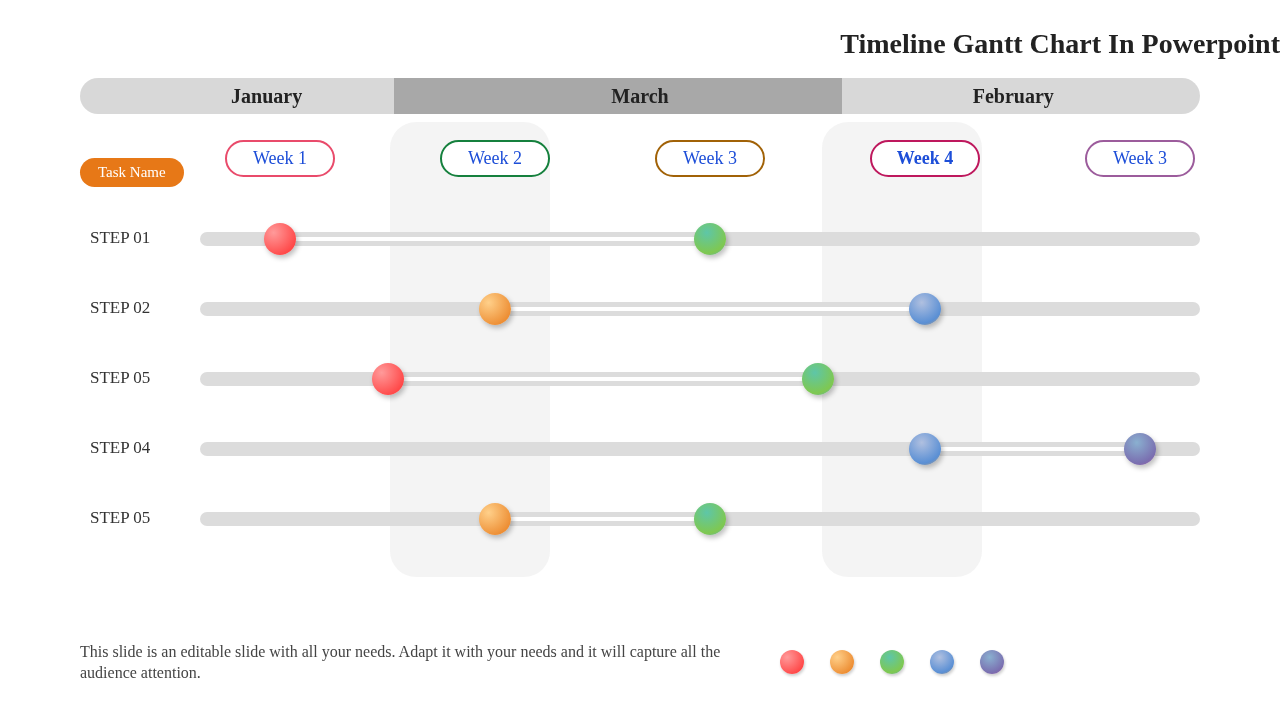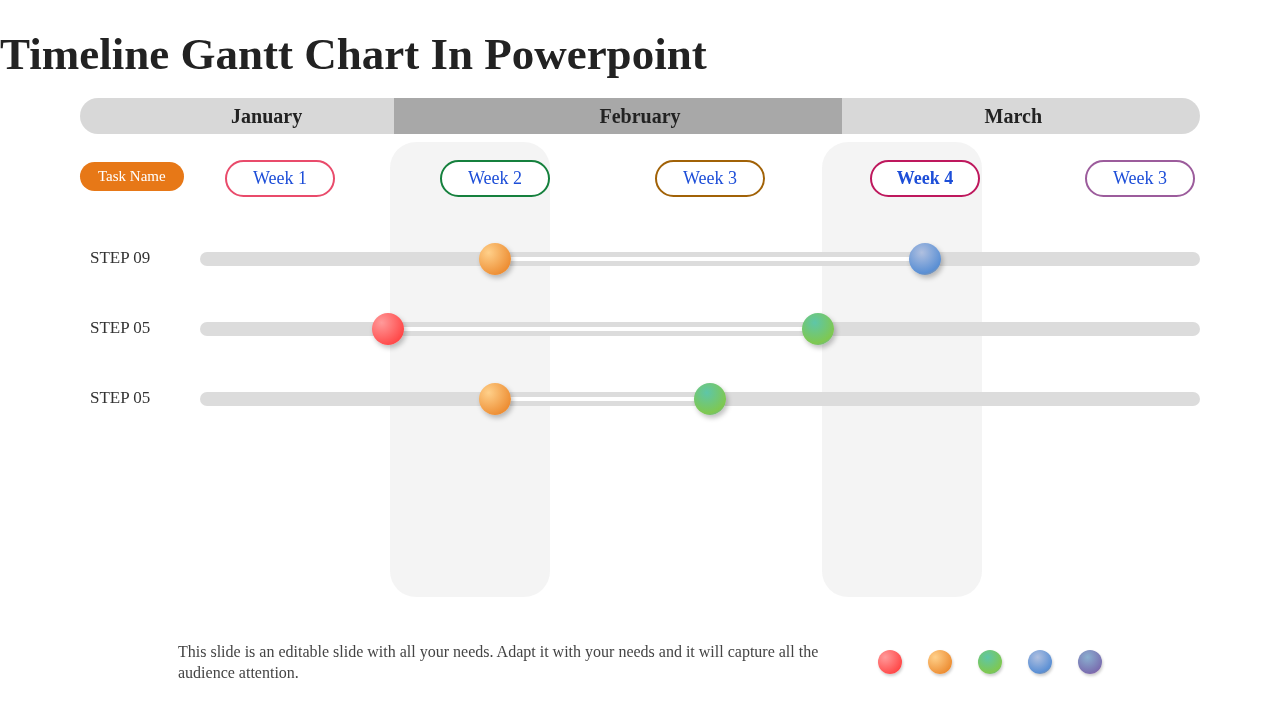--- a/index.html
+++ b/index.html
@@ -5,22 +5,22 @@
     * { margin: 0; padding: 0; box-sizing: border-box; }
     body {
       width: 1280px;
       height: 720px;
       font-family: Georgia, 'Times New Roman', serif;
       background: #fff;
       position: relative;
       overflow: hidden;
     }
     .title {
-      text-align: left;
-      font-size: 45px;
+      text-align: right;
+      font-size: 28px;
       font-weight: bold;
       color: #222;
       padding-top: 28px;
       padding-bottom: 18px;
     }
     .months-bar {
       position: relative;
       margin: 0 80px;
       height: 36px;
       border-radius: 18px;
@@ -54,21 +54,21 @@
     .header-row {
       position: absolute;
       top: 0;
       left: 0;
       right: 0;
       height: 40px;
     }
     .task-badge {
       position: absolute;
       left: 0;
-      top: 4px;
+      top: 20px;
       background: #e77817;
       color: #fff;
       font-size: 15px;
       padding: 6px 18px;
       border-radius: 18px;
     }
     .week-pill {
       position: absolute;
       top: 2px;
       width: 110px;
@@ -129,21 +129,21 @@
     .g-orange { background: radial-gradient(circle at 30% 30%, #ffd08a, #e77817); }
     .g-teal   { background: radial-gradient(circle at 40% 30%, #5ec6a8, #7fc850 70%, #5a9fd4); }
     .g-blue   { background: radial-gradient(circle at 40% 30%, #b0c0e0, #5a8fd4 70%, #d0a060); }
     .g-purple { background: radial-gradient(circle at 40% 30%, #8ab0d0, #7a6fb0 70%, #a05a9c); }
     .footer {
       position: absolute;
       bottom: 36px;
       left: 80px;
       right: 80px;
       display: flex;
-      justify-content: center;
+      justify-content: flex-start;
       align-items: center;
     }
     .caption {
       font-size: 16px;
       color: #444;
       max-width: 700px;
       line-height: 1.35;
     }
     .legend {
       display: flex;
@@ -156,51 +156,65 @@
       box-shadow: 1px 2px 3px rgba(0,0,0,0.2);
     }
   </style>
 </head>
 <body>
 
 <div class="title">Timeline Gantt Chart In Powerpoint</div>
 
 <div class="months-bar">
   <div class="month">January</div>
+  <div class="month">March</div>
   <div class="month">February</div>
-  <div class="month">March</div>
 </div>
 
 <div class="chart-area">
   <div class="bg-col c2"></div>
   <div class="bg-col c4"></div>
 
   <div class="header-row">
     <div class="task-badge">Task Name</div>
     <div class="week-pill w1">Week 1</div>
     <div class="week-pill w2">Week 2</div>
     <div class="week-pill w3">Week 3</div>
     <div class="week-pill w4">Week 4</div>
     <div class="week-pill w5">Week 3</div>
   </div>
 
   <div class="rows" id="rows">
       <div class="row">
-        <div class="row-label">STEP 09</div>
+        <div class="row-label">STEP 01</div>
+        <div class="track"></div>
+        <div class="connector" style="left: 200px; width: 430px;"></div>
+        <div class="dot g-red" style="left: 184px;"></div>
+        <div class="dot g-teal" style="left: 614px;"></div>
+      </div>
+      <div class="row">
+        <div class="row-label">STEP 02</div>
         <div class="track"></div>
         <div class="connector" style="left: 415px; width: 430px;"></div>
         <div class="dot g-orange" style="left: 399px;"></div>
         <div class="dot g-blue" style="left: 829px;"></div>
       </div>
       <div class="row">
         <div class="row-label">STEP 05</div>
         <div class="track"></div>
         <div class="connector" style="left: 307.5px; width: 430px;"></div>
         <div class="dot g-red" style="left: 291.5px;"></div>
         <div class="dot g-teal" style="left: 721.5px;"></div>
+      </div>
+      <div class="row">
+        <div class="row-label">STEP 04</div>
+        <div class="track"></div>
+        <div class="connector" style="left: 845px; width: 215px;"></div>
+        <div class="dot g-blue" style="left: 829px;"></div>
+        <div class="dot g-purple" style="left: 1044px;"></div>
       </div>
       <div class="row">
         <div class="row-label">STEP 05</div>
         <div class="track"></div>
         <div class="connector" style="left: 415px; width: 215px;"></div>
         <div class="dot g-orange" style="left: 399px;"></div>
         <div class="dot g-teal" style="left: 614px;"></div>
       </div>
     </div>
 </div>

